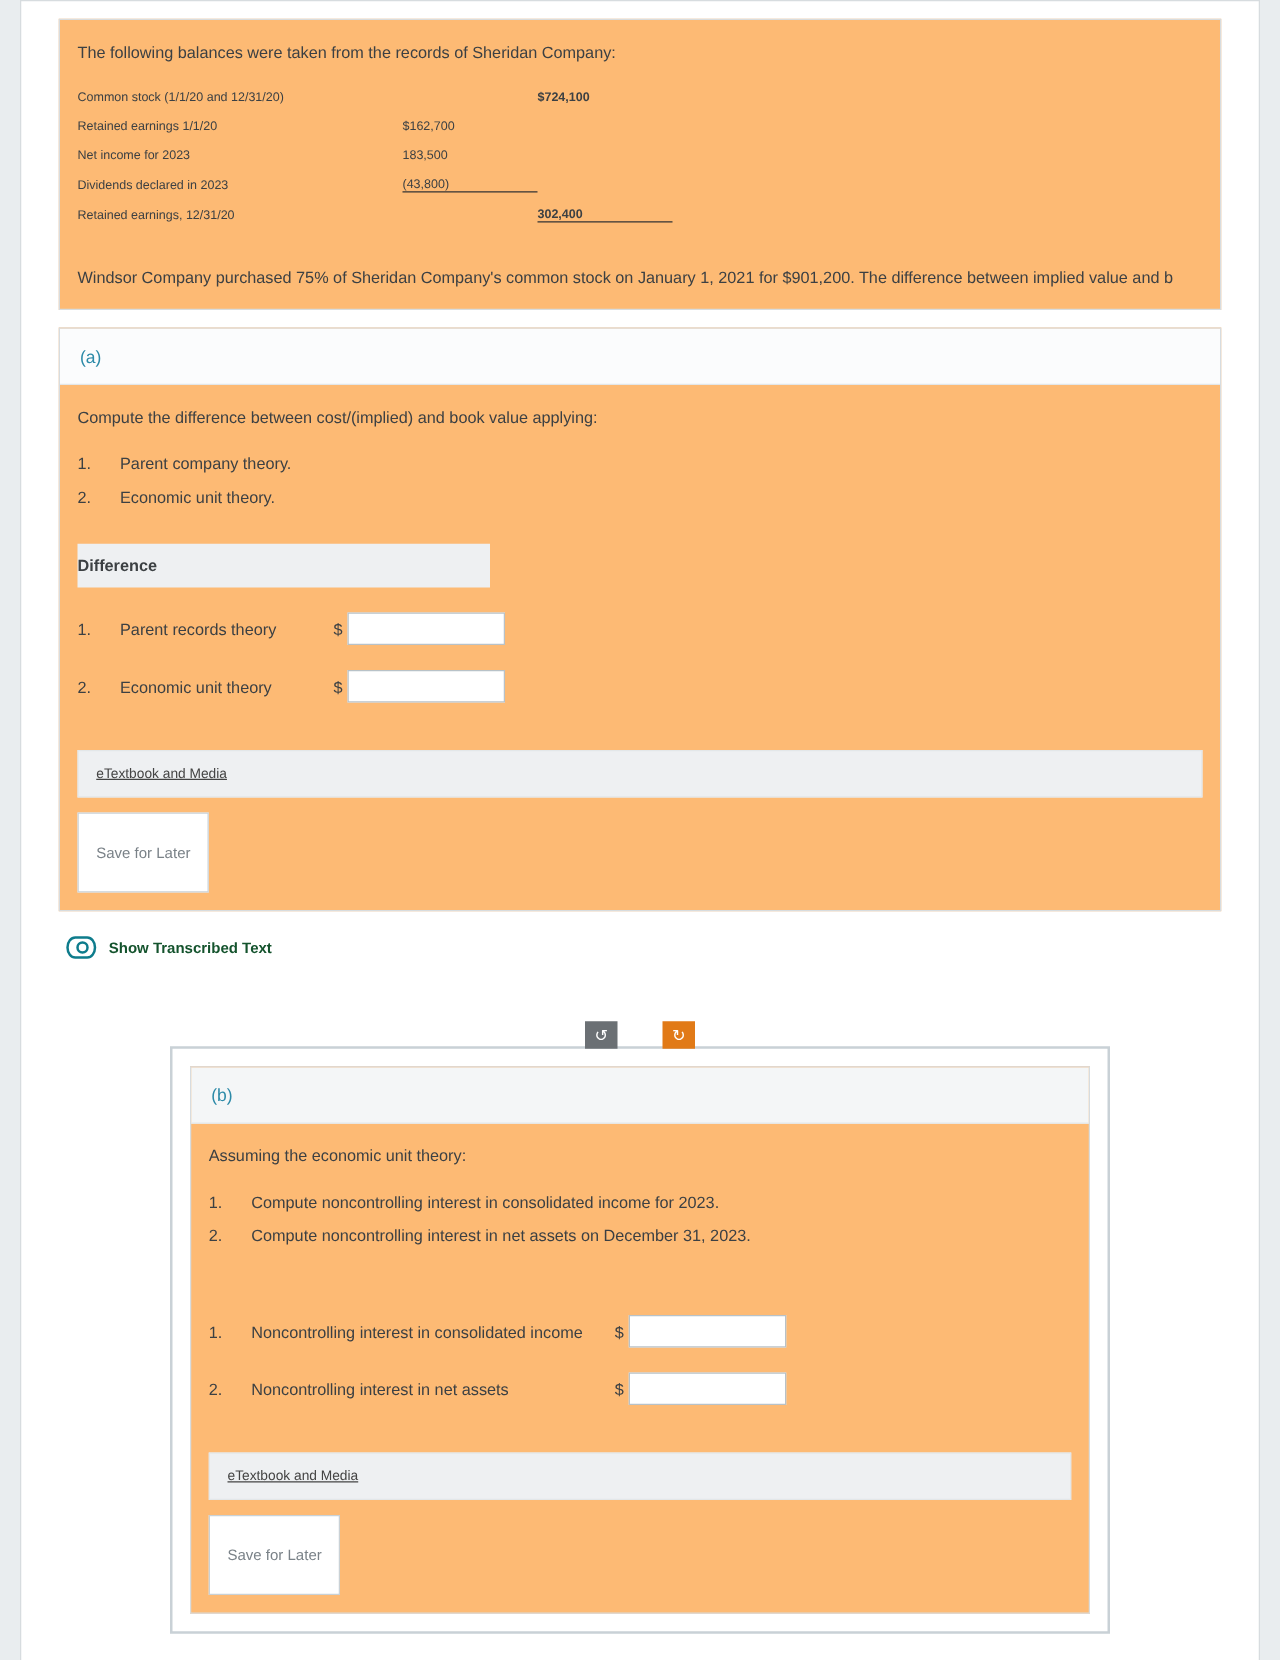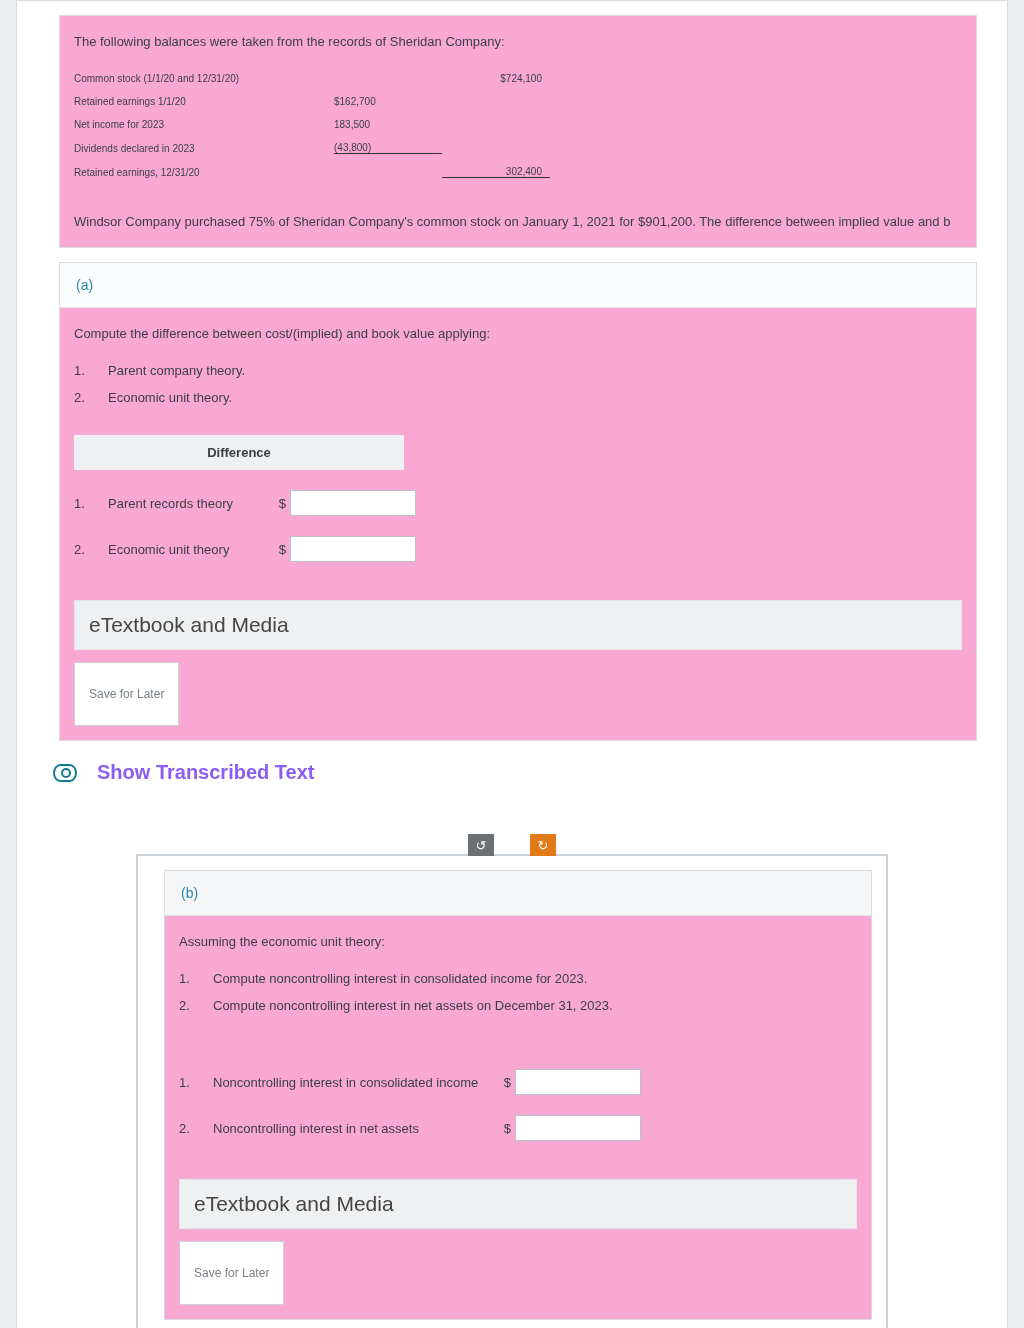--- a/index.html
+++ b/index.html
@@ -5,55 +5,55 @@
   body{
     margin:0;padding:0;background:#e9edef;
     font-family:"Helvetica Neue",Arial,sans-serif;
     color:#3c4043;font-size:13px;
     width:1024px;
   }
   .outer{
     background:#fff;border:1px solid #d7dcdf;margin:0 16px;padding:0 30px 30px;
   }
   .panel{
-    border:1px solid #d7dcdf;background:#f9a8d4;margin-top:14px;margin-left:12px;
+    border:1px solid #d7dcdf;background:#fdba74;margin-top:14px;
   }
   .panel-body{padding:18px 14px 14px;}
   .intro{padding:18px 14px;}
   .fin-table{margin-top:18px;font-size:10px;}
   .fin-row{display:flex;align-items:center;padding:6px 0;}
   .fin-label{width:260px;color:#3c4043;}
   .col-a{width:100px;text-align:left;padding-right:8px;}
-  .col-b{width:100px;text-align:right;padding-right:8px;}
+  .col-b{width:100px;text-align:left;padding-right:8px;font-weight:bold;}
   .line-db{border-bottom:3px double #333;}
   .after-text{margin-top:30px;}
   .tab-head{background:#fbfcfd;border-bottom:1px solid #e3e7e9;padding:14px 16px;color:#2c8aa8;font-size:14px;}
   .q-list{margin:16px 0 10px;}
   .q-list .li{display:flex;padding:6px 0;}
   .q-list .num{width:34px;text-align:left;}
-  .diff-head{background:#eef0f2;text-align:center;font-weight:bold;padding:10px 0;width:330px;margin:24px 0 10px;}
+  .diff-head{background:#eef0f2;text-align:left;font-weight:bold;padding:10px 0;width:330px;margin:24px 0 10px;}
   .ans-row{display:flex;align-items:center;padding:10px 0;}
   .ans-row .num{width:34px;}
   .ans-row .lbl{width:160px;}
   .ans-row .lbl-wide{width:280px;}
   .dollar{width:18px;text-align:right;padding-right:4px;}
   input.ans{
     width:120px;height:22px;border:1px solid #b8c2c8;background:#fff;
   }
   .etext{
     background:#eef0f2;border:1px solid #e3e7e9;padding:12px 14px;margin:28px 0 12px;
-    font-size:21px;color:#444;
+    font-size:11px;color:#444;text-decoration:underline;
   }
   .save-btn{
     border:1px solid #c9d1d6;background:#fff;color:#7a8288;font-size:12px;
     padding:24px 14px;cursor:pointer;
   }
   .show-trans{
-    display:flex;align-items:center;color:#8b5cf6;font-weight:700;font-size:20px;
-    margin:20px 0 50px 6px;cursor:pointer;gap:10px;
+    display:flex;align-items:center;color:#14532d;font-weight:700;font-size:12px;
+    margin:20px 0 50px 6px;cursor:pointer;
   }
   .show-trans .eye{
     width:20px;height:14px;border:2px solid #0e7c8c;border-radius:60% / 100%;
     margin-right:10px;position:relative;
   }
   .show-trans .eye::after{
     content:"";position:absolute;top:2px;left:6px;width:6px;height:6px;border:2px solid #0e7c8c;border-radius:50%;
   }
   .nav-chips{display:flex;justify-content:center;gap:36px;margin-bottom:-2px;position:relative;z-index:2;}
   .chip{width:26px;height:22px;display:flex;align-items:center;justify-content:center;color:#fff;font-size:13px;}

